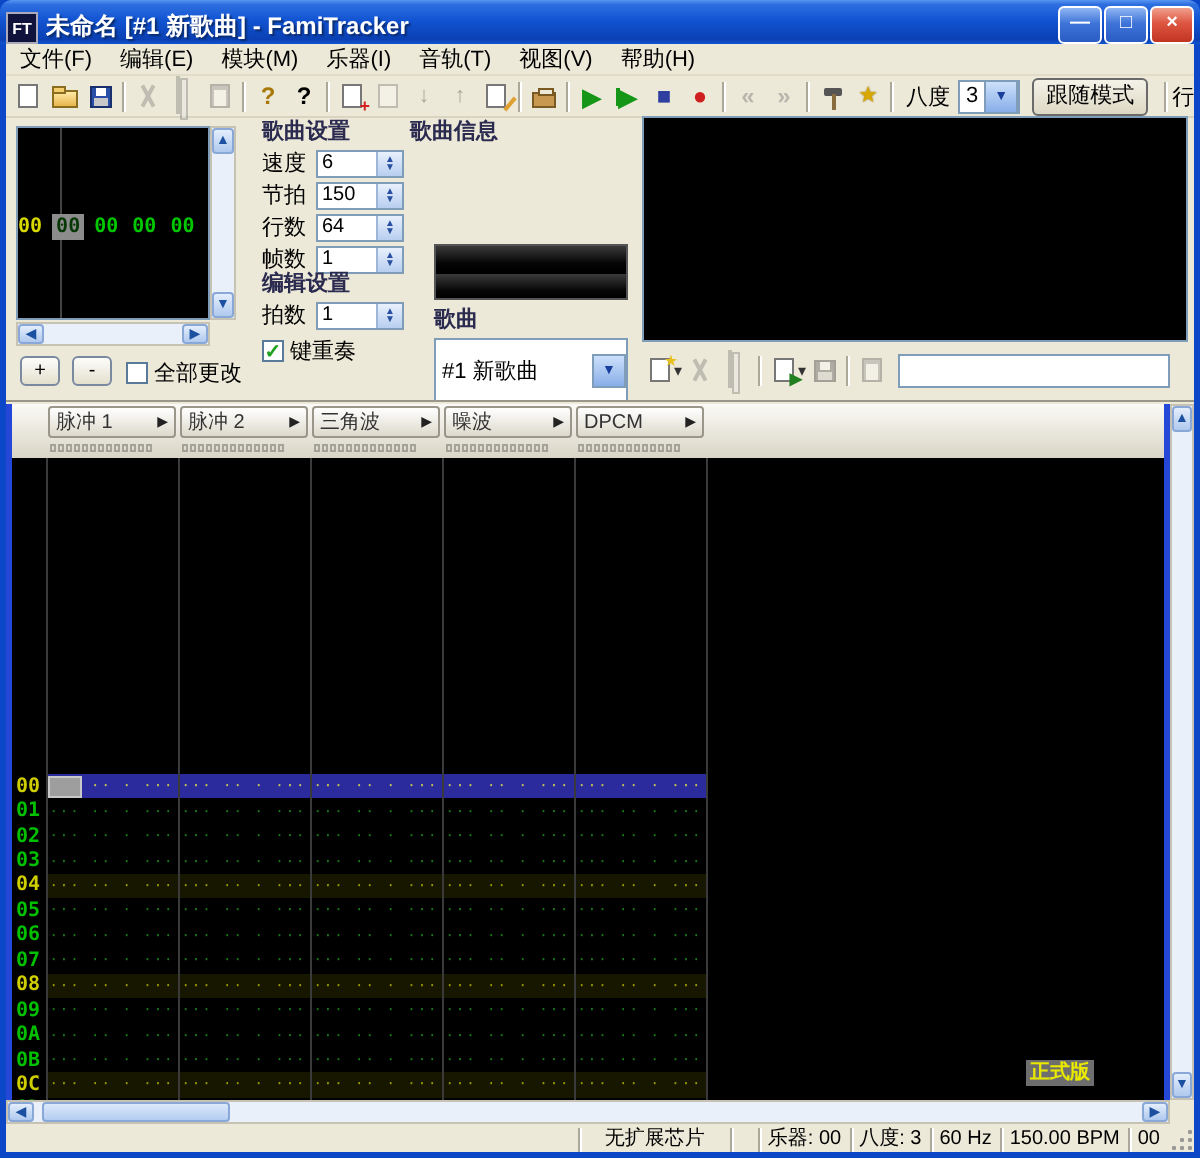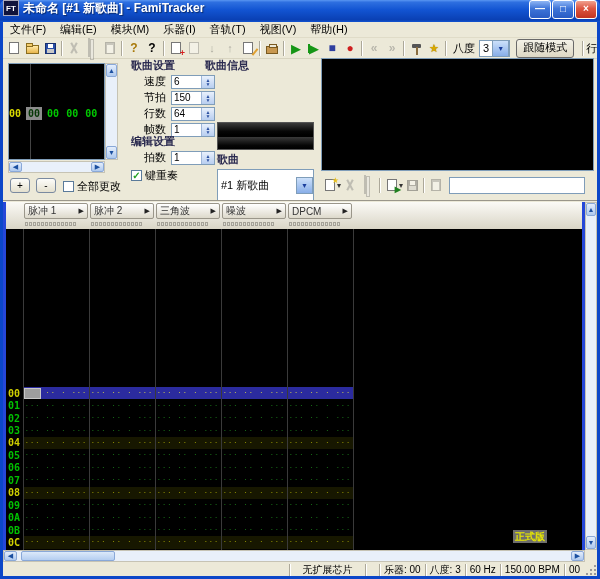--- a/index.html
+++ b/index.html
@@ -1,21 +1,21 @@
 <!DOCTYPE html>
 <html><head>
 <meta charset="utf-8">
 <style>
   html,body{margin:0;padding:0;}
   body{font-family:"Liberation Sans",sans-serif;}
   #window{position:relative;width:600px;height:579px;background:#0C47C8;overflow:hidden;}
   
   #titlebar{position:absolute;left:0;top:0;width:600px;height:22px;
     background:linear-gradient(180deg,#5A96F2 0%,#2E6FE0 10%,#1254D2 45%,#0A40B4 90%,#1254D2 100%);
-    border-radius:6px 6px 0 0;display:flex;align-items:flex-start;padding:0 3px;box-sizing:border-box;}
+    border-radius:6px 6px 0 0;display:flex;align-items:flex-end;padding:0 3px;box-sizing:border-box;}
   #app-icon{width:14px;height:14px;background:#10143C;color:#fff;font-size:8px;font-weight:bold;
     display:flex;align-items:center;justify-content:center;margin-right:4px;border:1px solid #aab;}
   #title-text{color:#fff;font-size:12px;font-weight:bold;text-shadow:1px 1px 1px #0a2a6a;flex:1;white-space:nowrap;overflow:hidden;}
   .winbtn{width:20px;height:17px;margin-left:1px;border-radius:3px;border:1px solid #fff;
     background:linear-gradient(180deg,#8FB6F4,#3E74D8 45%,#2A5CC4);color:#fff;font-size:10px;line-height:15px;
     text-align:center;font-weight:bold;}
   .winbtn.close{background:linear-gradient(180deg,#F0A08E,#DD5540 45%,#C23422);}
   
   #client{position:absolute;left:3px;top:22px;width:594px;height:554px;background:#ECE9D8;overflow:hidden;}
   
@@ -91,21 +91,21 @@
   #frame-hscroll{position:absolute;left:5px;top:103px;width:97px;height:12px;}
   .hthumb{height:100%;background:linear-gradient(180deg,#DCE9FA,#B4CDF0);border:1px solid #89A8D8;box-sizing:border-box;border-radius:2px;}
   .push{height:15px;min-width:20px;background:linear-gradient(180deg,#FDFDFA,#E4E0CE);border:1px solid #7A8AA0;
     border-radius:3px;font-size:10px;display:flex;align-items:center;justify-content:center;box-sizing:border-box;}
   #plus-btn{position:absolute;left:7px;top:120px;width:20px;}
   #minus-btn{position:absolute;left:33px;top:120px;width:20px;}
   #changeall{position:absolute;left:60px;top:121px;display:flex;align-items:center;font-size:11px;}
   .checkbox{width:11px;height:11px;background:#fff;border:1px solid #5A7A9A;margin-right:3px;display:flex;
     align-items:center;justify-content:center;color:#21A121;font-size:10px;font-weight:bold;box-sizing:border-box;}
   .grouptitle{font-size:11px;font-weight:bold;color:#2B2B50;margin-bottom:1px;white-space:nowrap;}
-  .srow{display:flex;align-items:center;margin-bottom:1px;justify-content:flex-end;}
+  .srow{display:flex;align-items:center;margin-bottom:1px;}
   .srow .slabel{width:27px;font-size:11px;white-space:nowrap;}
   .spin{width:44px;height:14px;background:#fff;border:1px solid #7F9DB9;display:flex;box-sizing:border-box;}
   .spin .sval{flex:1;font-size:10px;padding:0 2px;line-height:12px;}
   .spin .sarrows{width:12px;background:linear-gradient(180deg,#E8F0FC,#B8CEF0);border-left:1px solid #9EB6D8;
     display:flex;flex-direction:column;align-items:center;justify-content:center;color:#2A4FA0;font-size:5px;line-height:4px;}
   #gs-group{position:absolute;left:128px;top:0px;width:84px;}
   #es-group{position:absolute;left:128px;top:76px;width:84px;}
   #keyrepeat{display:flex;align-items:center;font-size:11px;margin-top:3px;}
   #si-group{position:absolute;left:202px;top:0px;width:97px;}
   .infobox{width:90px;height:13px;background:#fff;border:1px solid #7F9DB9;font-size:9px;font-style:italic;

